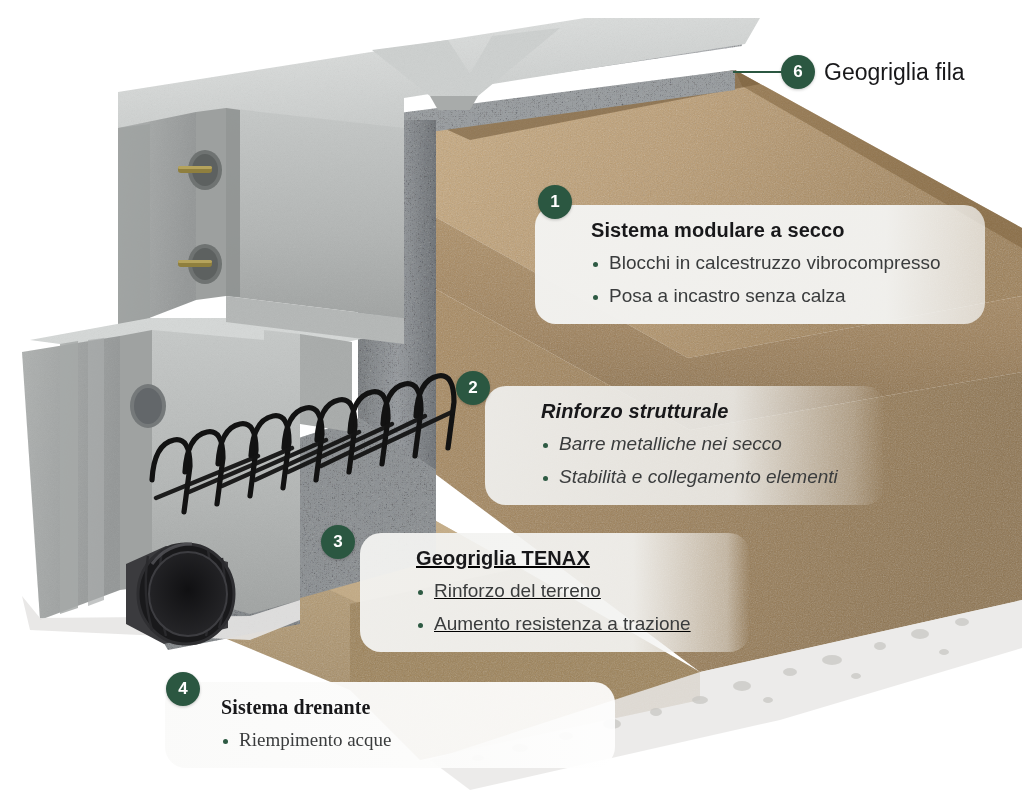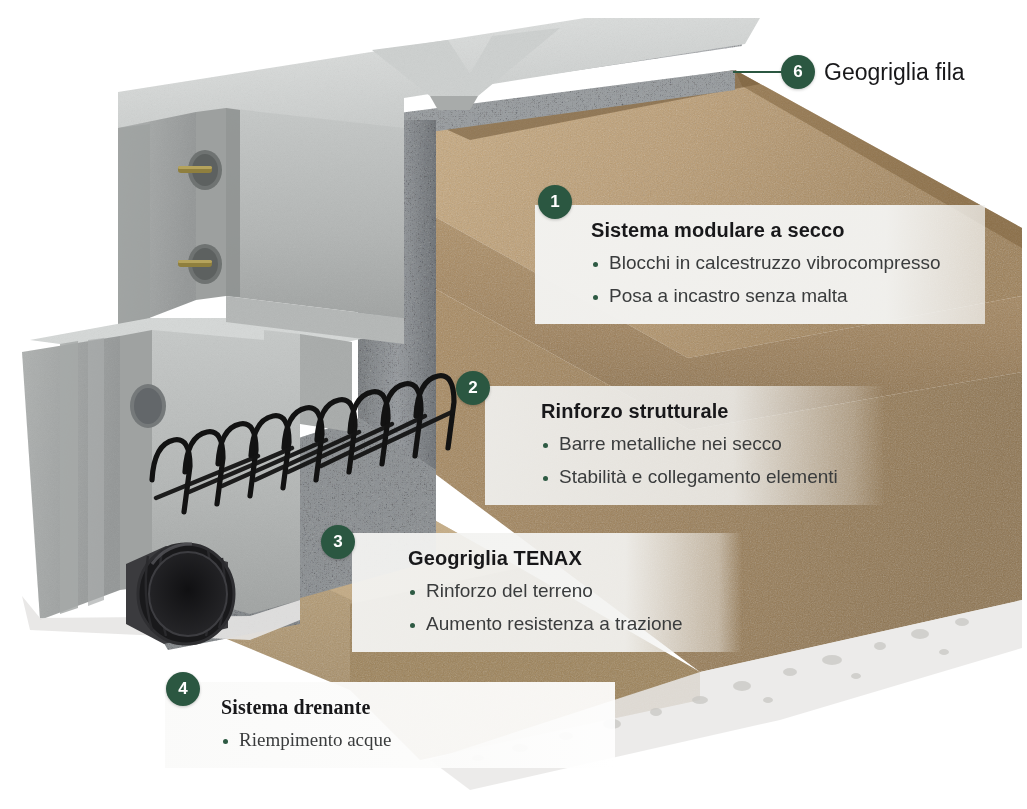--- a/index.html
+++ b/index.html
@@ -19,23 +19,24 @@
   
   #illustration{position:absolute;inset:0;}
   .shape{position:absolute;}
 
   
   .callout{position:absolute;}
   .panel{
     position:absolute;
     padding:14px 26px 14px 56px;
     box-sizing:border-box;
+    border-radius:21px;
   }
   .panel-1{background:linear-gradient(90deg,rgba(243,243,241,.97) 0%,rgba(243,243,241,.96) 78%,rgba(243,243,241,.74) 100%);}
-  .panel-2{background:linear-gradient(90deg,rgba(240,240,238,.93) 0%,rgba(240,240,238,.86) 62%,rgba(240,240,238,.28) 92%,rgba(240,240,238,0) 100%);}
+  .panel-2{background:linear-gradient(90deg,rgba(240,240,238,.93) 0%,rgba(240,240,238,.86) 62%,rgba(240,240,238,.28) 92%,rgba(240,240,238,0) 100%);font-style:italic;}
   .panel-3{background:linear-gradient(90deg,rgba(243,243,241,.95) 0%,rgba(243,243,241,.92) 70%,rgba(243,243,241,.45) 94%,rgba(243,243,241,0) 100%);}
   .panel-4{background:linear-gradient(90deg,rgba(250,250,249,.96) 0%,rgba(252,252,251,.95) 60%,rgba(255,255,255,.92) 100%);font-family:Liberation Serif, serif;}
 
   .c-title{
     font-size:20px;
     font-weight:bold;
     color:#18181a;
     letter-spacing:.1px;
     margin:0 0 8px 0;
     white-space:nowrap;
@@ -328,39 +329,39 @@
     <div class="leader" style="left:733px;top:71px;width:50px;"></div>
     <div class="badge" style="left:781px;top:55px;">6</div>
     <div class="lead-label" style="left:824px;top:59px;">Geogriglia fila</div>
   </div>
 
   <div class="callout">
     <div class="panel panel-1" style="left:535px;top:205px;width:450px;">
       <p class="c-title">Sistema modulare a secco</p>
       <ul class="c-list">
         <li>Blocchi in calcestruzzo vibrocompresso</li>
-        <li>Posa a incastro senza malta</li>
+        <li>Posa a incastro senza calza</li>
       </ul>
     </div>
     <div class="badge" style="left:538px;top:185px;">1</div>
   </div>
 
   <div class="callout">
     <div class="panel panel-2" style="left:485px;top:386px;width:400px;">
       <p class="c-title">Rinforzo strutturale</p>
       <ul class="c-list">
         <li>Barre metalliche nei secco</li>
         <li>Stabilità e collegamento elementi</li>
       </ul>
     </div>
     <div class="badge" style="left:456px;top:371px;">2</div>
   </div>
 
   <div class="callout">
-    <div class="panel panel-3" style="left:352px;top:533px;width:390px;">
+    <div class="panel panel-3" style="left:360px;top:533px;width:390px;text-decoration:underline;">
       <p class="c-title">Geogriglia TENAX</p>
       <ul class="c-list">
         <li>Rinforzo del terreno</li>
         <li>Aumento resistenza a trazione</li>
       </ul>
     </div>
     <div class="badge" style="left:321px;top:525px;">3</div>
   </div>
 
   <div class="callout">

